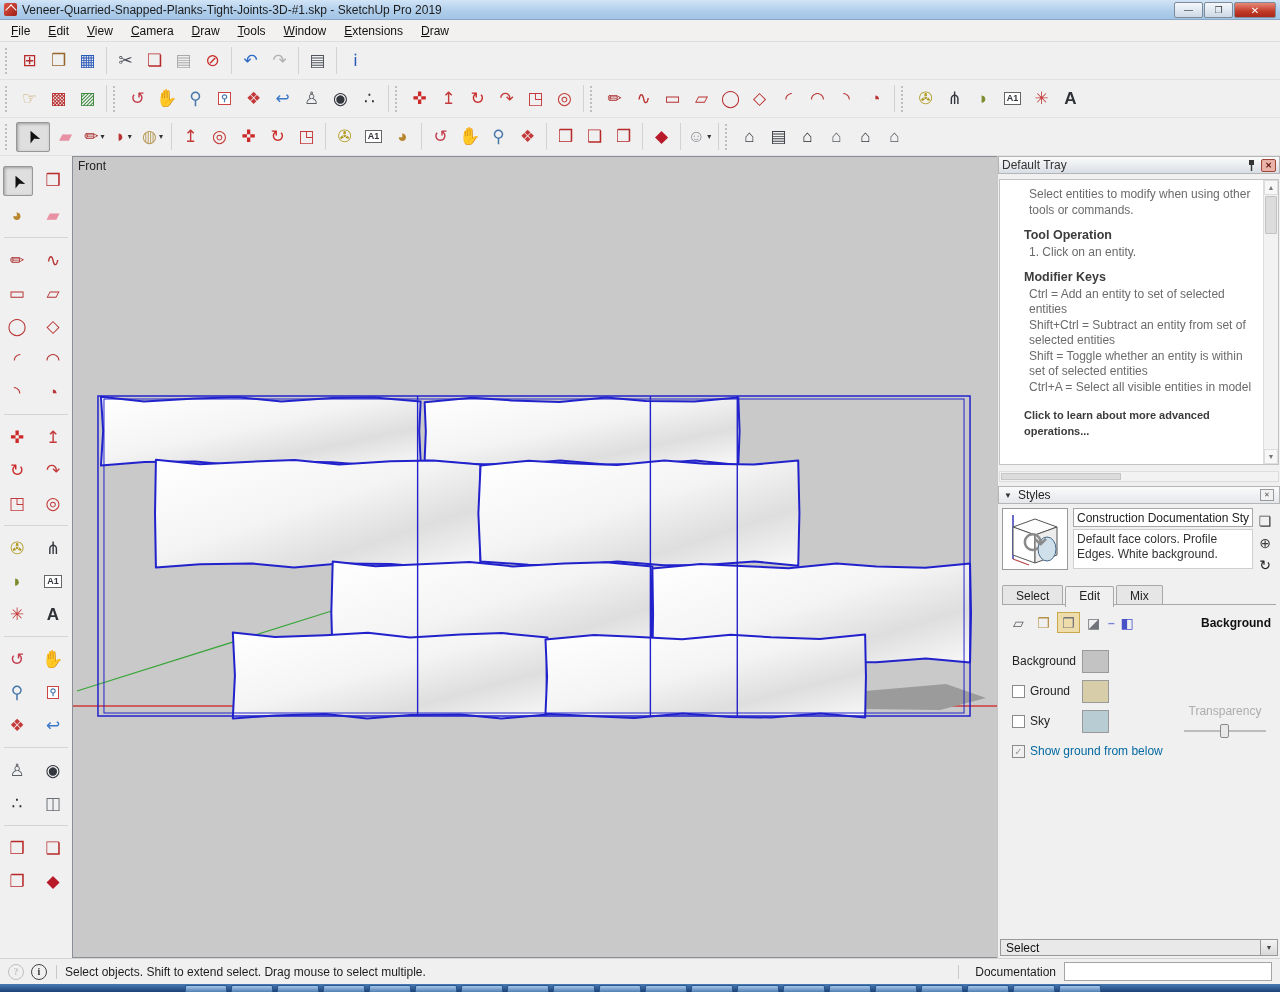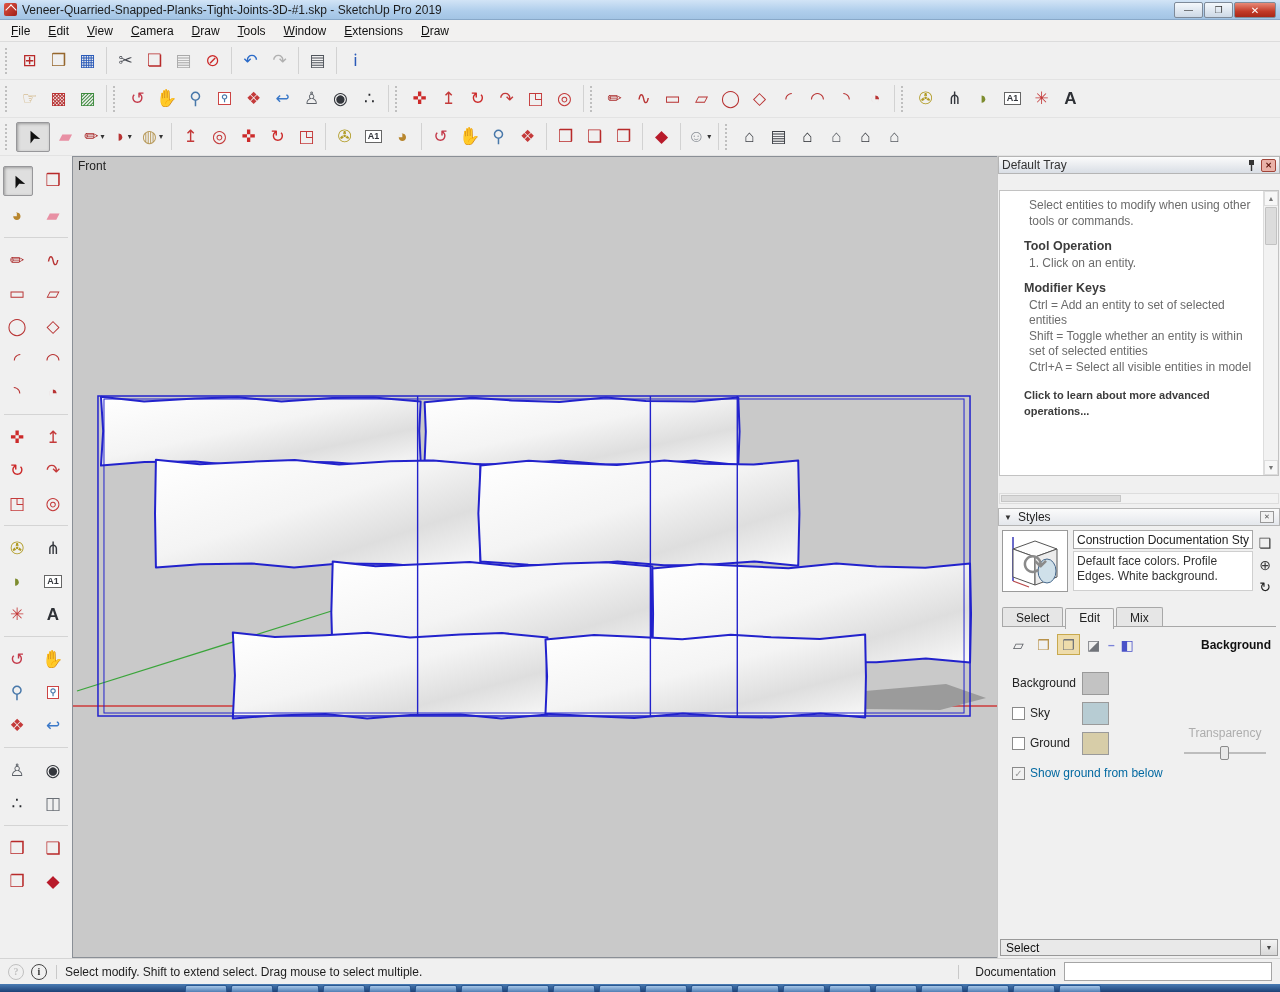--- a/index.html
+++ b/index.html
@@ -54,21 +54,21 @@
   .view-label { position:absolute; left:5px; top:2px; font-size:12px; color:#222; z-index:2; }
 
   
   .tray { width:283px; background:#f0f0f0; border-left:1px solid #c6c6c6; display:flex; flex-direction:column; }
   .tray-header { height:18px; background:linear-gradient(#fbfbfb,#d9dee5); border:1px solid #b5b5b5;
     display:flex; align-items:center; padding:0 3px; }
   .tray-title { flex:1; color:#333; }
   .pin-btn, .tray-close { width:15px; height:13px; display:flex; align-items:center; justify-content:center; margin-left:2px; }
   .tray-close { background:#e9b2a8; border:1px solid #a04438; border-radius:2px; color:#5d140c; font-size:8px; font-weight:bold; }
 
-  .instructor { position:relative; height:286px; background:#fff; border:1px solid #c2c2c2; margin:16px 1px; overflow:hidden; }
+  .instructor { position:relative; height:286px; background:#fff; border:1px solid #c2c2c2; margin:5px 1px; overflow:hidden; }
   .instructor-content { padding:7px 22px 0 29px; color:#6b6b6b; line-height:15.5px; }
   .instructor-content h4 { color:#3c3c3c; font-size:12.5px; margin:10px 0 1px -5px; }
   .instr-footer { font-weight:bold; color:#3c3c3c; font-size:11px; margin:12px 0 0 -5px; line-height:16px; }
   .vscroll { position:absolute; right:0; top:0; bottom:0; width:15px; background:#f2f2f2; border-left:1px solid #ddd; }
   .vscroll .sb-btn { height:15px; display:flex; align-items:center; justify-content:center; font-size:7px; color:#777;
     background:#f7f7f7; border:1px solid #ddd; }
   .vscroll .sb-down { position:absolute; bottom:0; left:0; right:0; }
   .vscroll .sb-thumb { position:absolute; top:16px; left:1px; right:1px; height:38px; background:#dcdcdc;
     border:1px solid #c2c2c2; border-radius:1px; }
   .hscroll { height:11px; margin:1px 1px 0; background:#f2f2f2; border:1px solid #ddd; position:relative; }
@@ -601,20 +601,21 @@
       <span class="tray-close">✕</span>
     </div>
 
     <div class="instructor">
       <div class="instructor-content">
         <p>Select entities to modify when using other tools or commands.</p>
         <h4>Tool Operation</h4>
         <div>1. Click on an entity.</div>
         <h4>Modifier Keys</h4>
         <div>Ctrl = Add an entity to set of selected entities</div>
+        <div>Shift+Ctrl = Subtract an entity from set of selected entities</div>
         <div>Shift = Toggle whether an entity is within set of selected entities</div>
         <div>Ctrl+A = Select all visible entities in model</div>
         <div class="instr-footer">Click to learn about more advanced operations...</div>
       </div>
       <div class="vscroll">
         <div class="sb-btn">▲</div>
         <div class="sb-thumb"></div>
         <div class="sb-btn sb-down">▼</div>
       </div>
     </div>
@@ -675,27 +676,27 @@
       <span class="strip-label">Background</span>
     </div>
 
     <div class="bg-section">
       <div class="bg-row">
         <span class="bg-label">Background</span>
         <span class="swatch" style="background-color: rgb(195, 195, 195);"></span>
       </div>
       <div class="bg-row">
         <span class="checkbox"></span>
+        <span class="bg-label w52">Ground</span>
+        <span class="swatch" style="background-color: rgb(215, 205, 168);"></span>
+      </div>
+      <div class="bg-row">
+        <span class="checkbox"></span>
         <span class="bg-label w52">Sky</span>
         <span class="swatch" style="background-color: rgb(183, 204, 211);"></span>
-      </div>
-      <div class="bg-row">
-        <span class="checkbox"></span>
-        <span class="bg-label w52">Ground</span>
-        <span class="swatch" style="background-color: rgb(215, 205, 168);"></span>
       </div>
       <div class="transparency">
         <div class="t-label">Transparency</div>
         <div class="slider">
           <div class="slider-track"></div>
           <div class="slider-thumb"></div>
         </div>
       </div>
       <div class="bg-row">
         <span class="checkbox grayed">✓</span>
@@ -709,21 +710,21 @@
       <span>Select</span>
       <span class="combo-btn">▼</span>
     </div>
   </div>
 </div>
 
 <div class="statusbar">
   <span class="sicon pale">?</span>
   <span class="sicon">i</span>
   <span class="sbar-sep"></span>
-  <span class="status-msg">Select modify. Shift to extend select. Drag mouse to select multiple.</span>
+  <span class="status-msg">Select objects. Shift to extend select. Drag mouse to select multiple.</span>
   <div class="meas">
     <span class="sbar-sep"></span>
     <span class="meas-label">Documentation</span>
     <div class="meas-input"></div>
   </div>
 </div>
 
 <div class="taskbar" id="taskbar">
     <div class="task-sliver" style="left: 185px;"></div>
     <div class="task-sliver" style="left: 231px;"></div>

